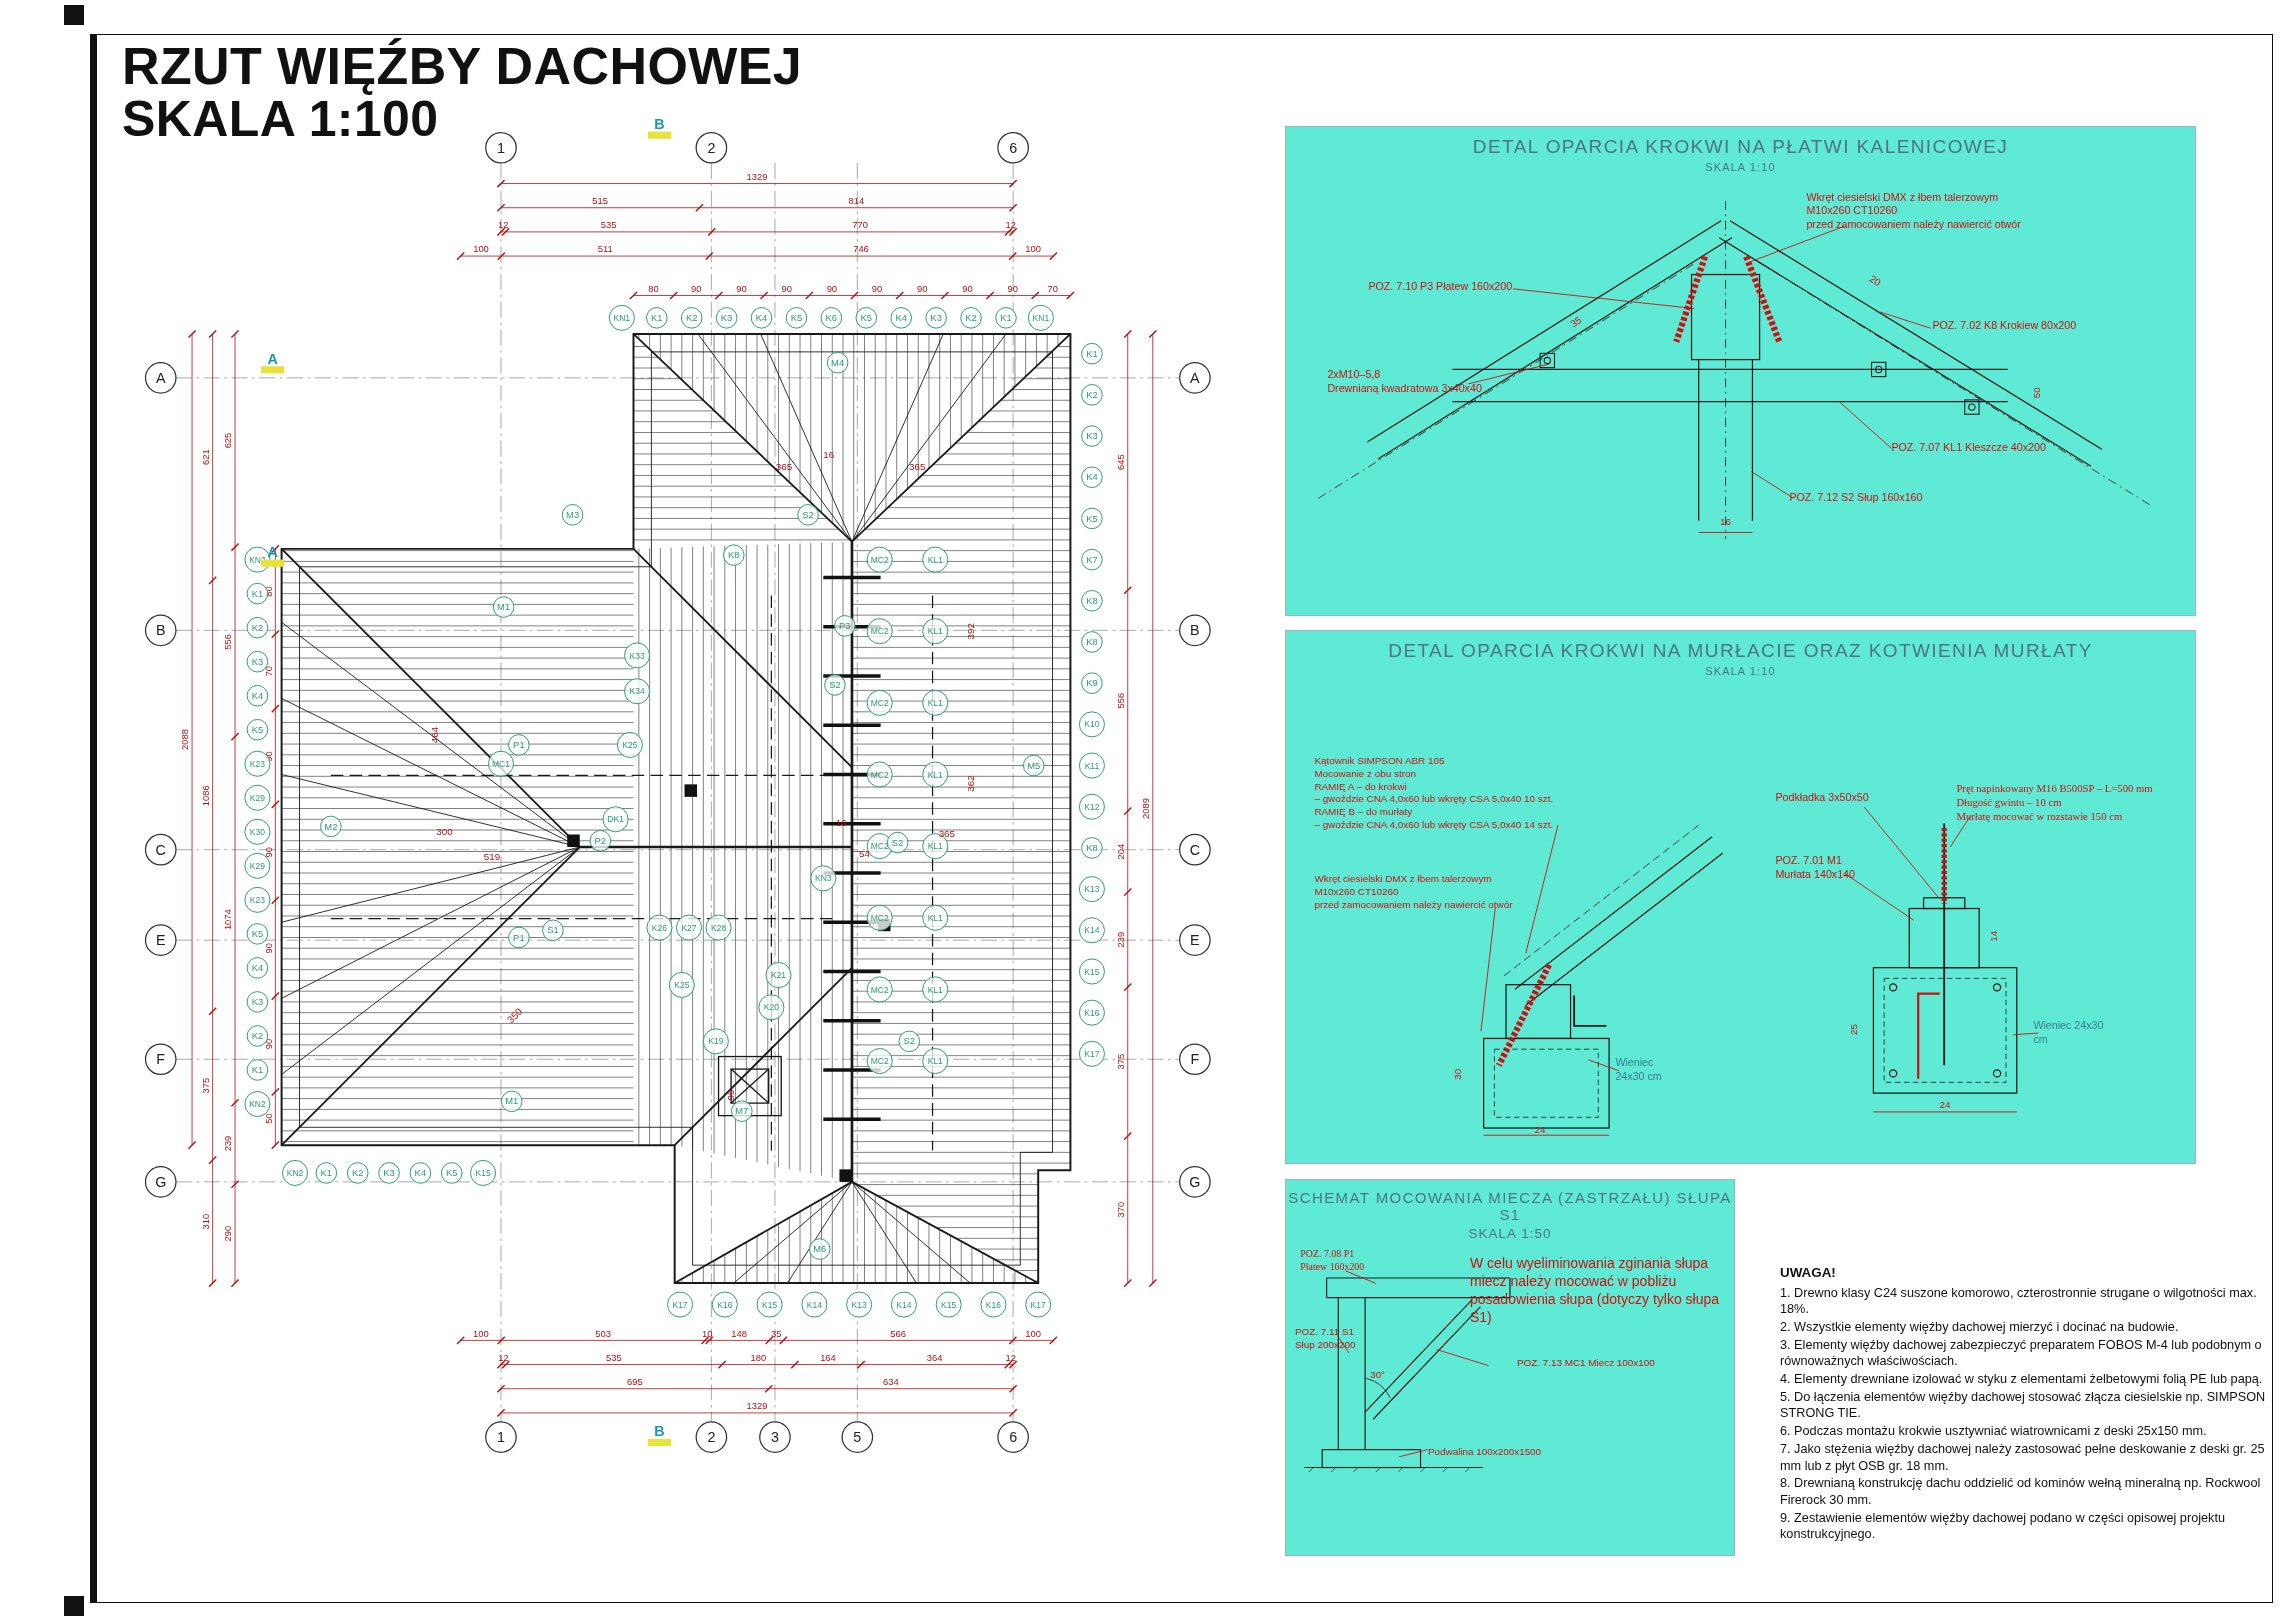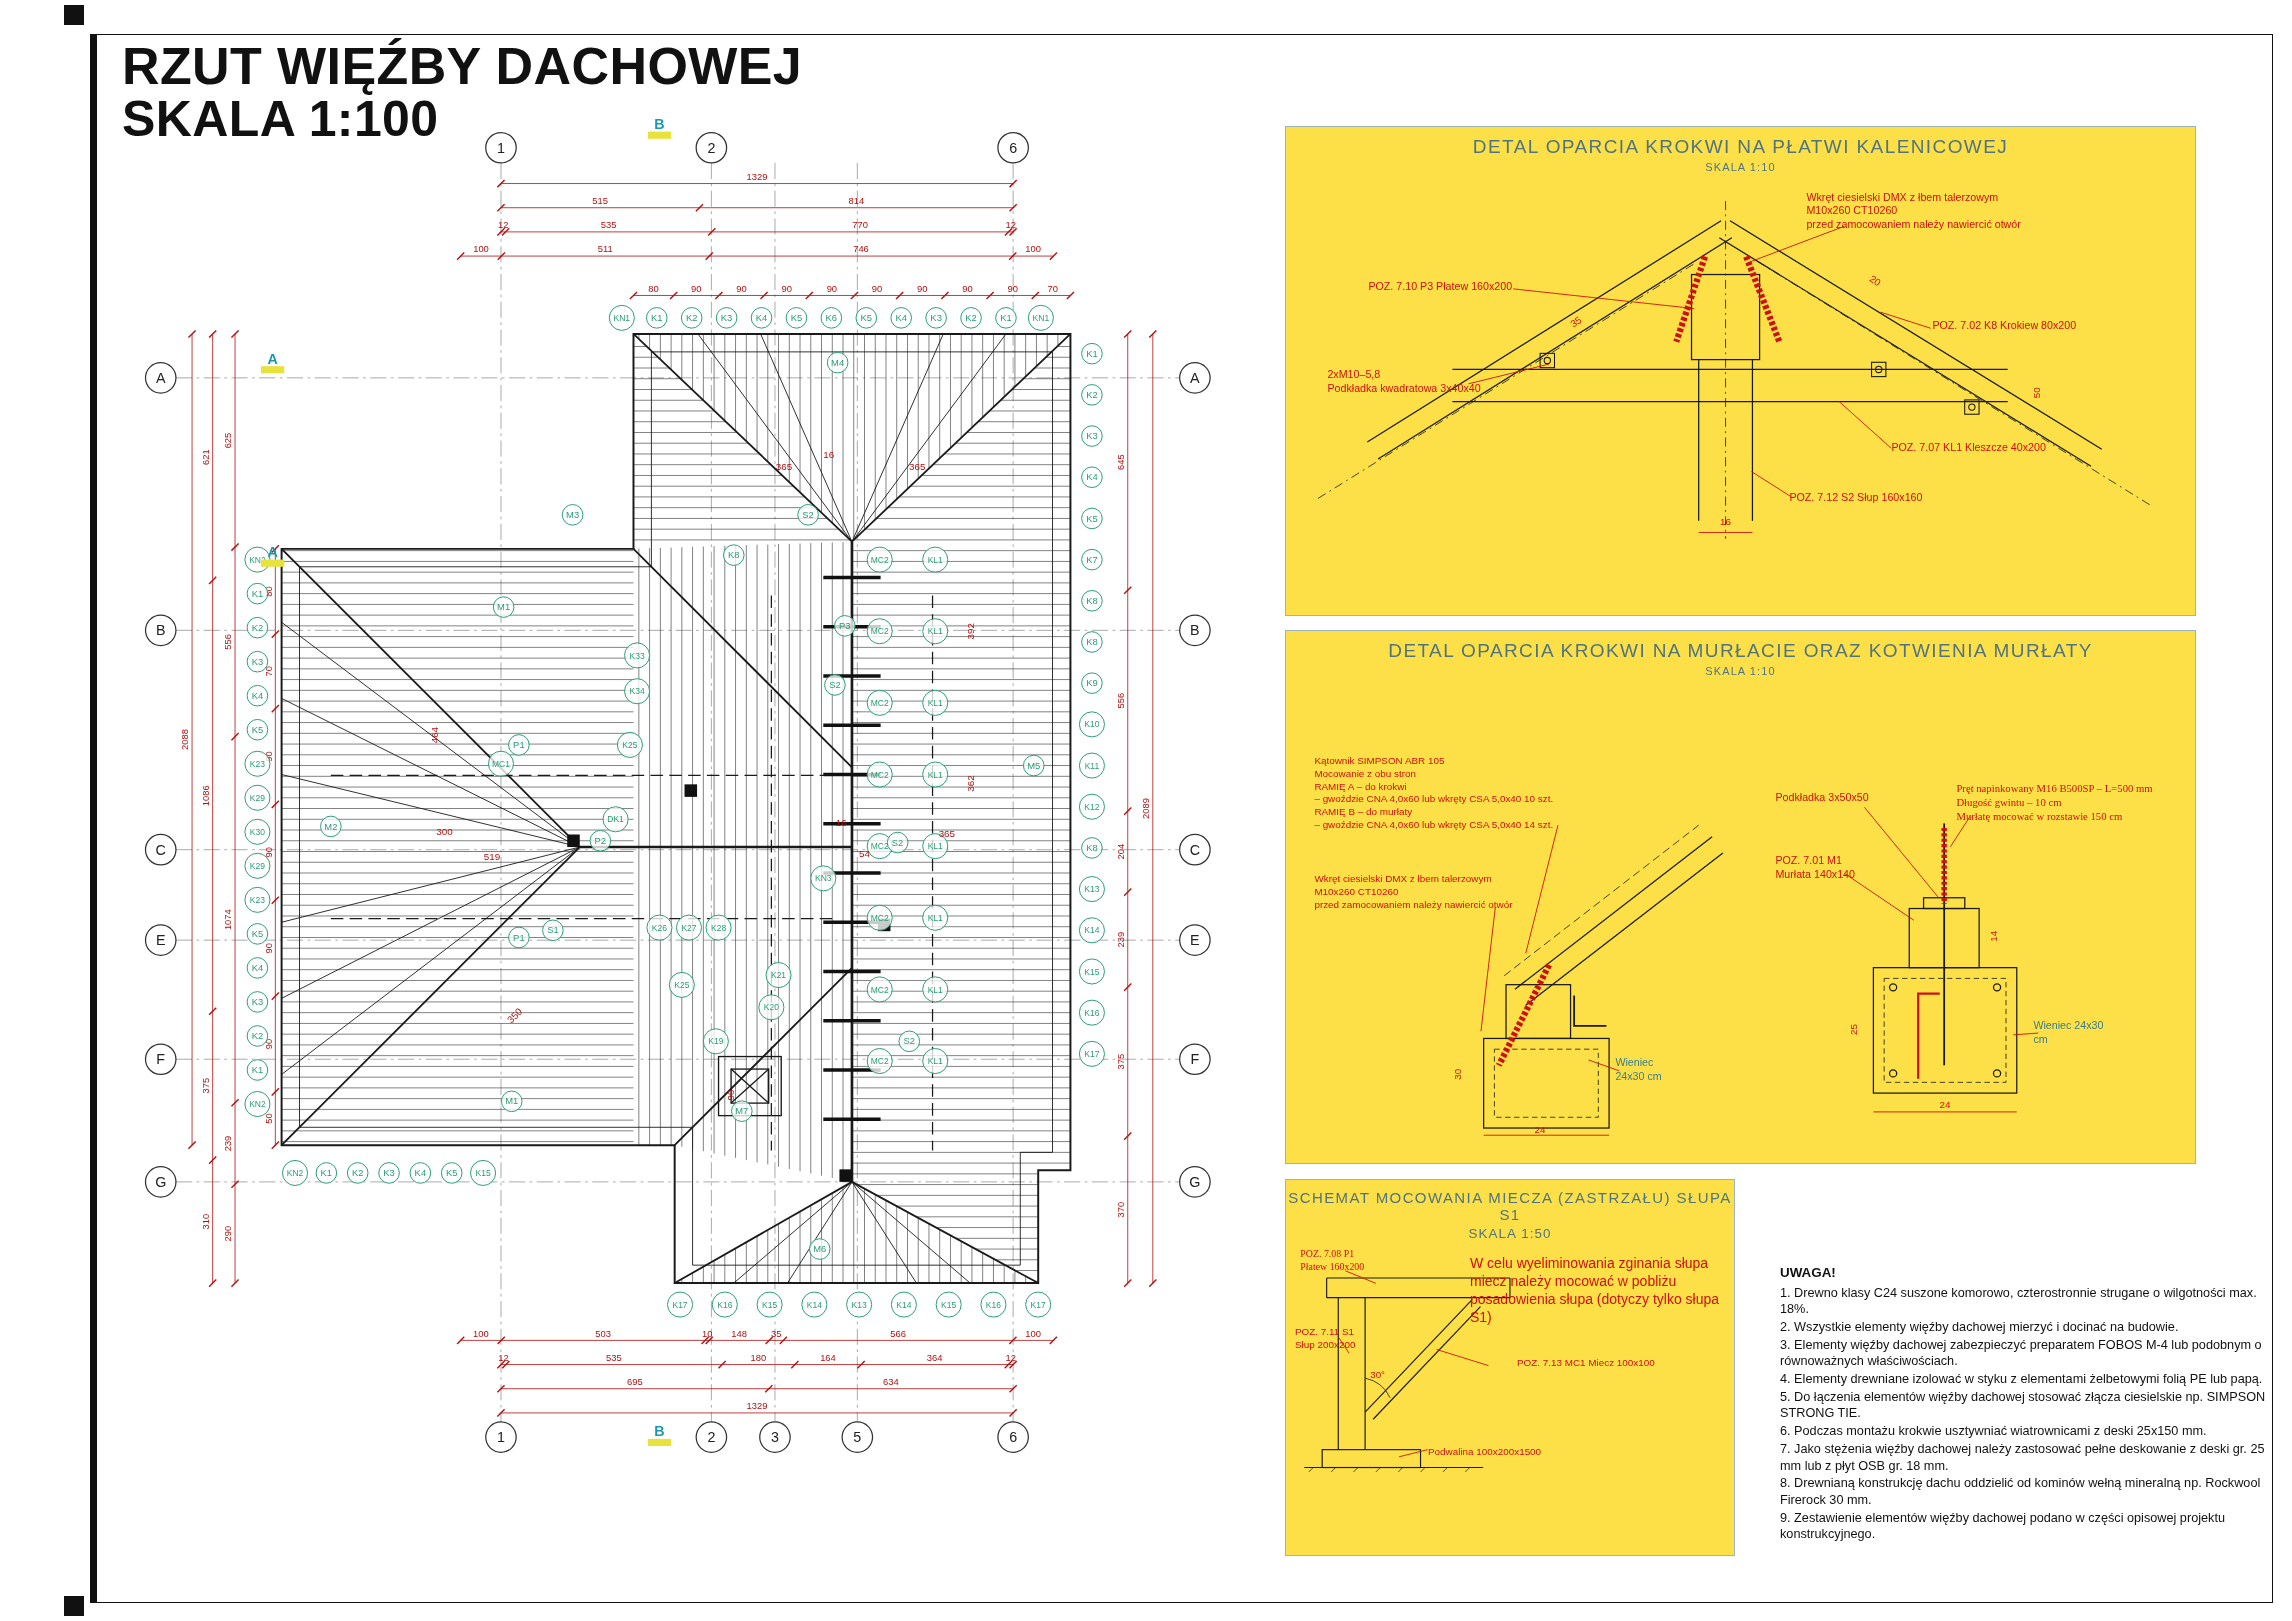--- a/index.html
+++ b/index.html
@@ -4,21 +4,21 @@
 <style>
   *{margin:0;padding:0;box-sizing:border-box}
   html,body{background:#ffffff}
   body{width:2293px;height:1621px;position:relative;font-family:"Liberation Sans",sans-serif;overflow:hidden;color:#111}
   .frame{position:absolute;left:94px;top:34px;width:2179px;height:1569px;border:1.8px solid #111;background:#fff}
   .mbar{position:absolute;left:90px;top:34px;width:7.2px;height:1569px;background:#111}
   .regmark{position:absolute;background:#111;width:19.7px;height:19.7px}
   .title-block{position:absolute;left:122px;top:39px;line-height:1.04;font-weight:bold;letter-spacing:0.4px}
   .title-block .t1{font-size:52px}
   .title-block .t2{font-size:50px}
-  .panel{position:absolute;border:1.8px solid #9ab3bd;background:#fde047}
+  .panel{position:absolute;border:1.8px solid #9ab3bd;background:#5eead4}
   .ptitle{text-align:center;color:#50747f;font-size:19px;letter-spacing:1.4px;margin-top:9px;font-weight:normal}
   .pscale{text-align:center;color:#50747f;font-size:11px;letter-spacing:1.1px;margin-top:2.7px}
   .pbody{position:relative;margin-top:3.6px}
   .ann{position:absolute;color:#cc1111;font-size:10.7px;line-height:1.28;white-space:nowrap}
   .notes{position:absolute;left:1780px;top:1265px;width:488px}
   .notes-title{font-weight:bold;font-size:13.4px;margin-bottom:4.5px}
   .note-line{font-size:12.7px;line-height:1.32;margin-bottom:0.9px}
   
   .axisline{stroke:#888;stroke-width:0.8;stroke-dasharray:18 5 3 5;fill:none}
   .axiscirc{fill:#fff;stroke:#333;stroke-width:1.4}
@@ -945,21 +945,21 @@
           <div>przed zamocowaniem należy nawiercić otwór</div>
         </div>
         <div class="ann" style="left: 77px; top: 104px;">
           <div>POZ. 7.10 P3 Płatew 160x200</div>
         </div>
         <div class="ann" style="left: 641px; top: 143px;">
           <div>POZ. 7.02 K8 Krokiew 80x200</div>
         </div>
         <div class="ann" style="left: 36px; top: 192px;">
           <div>2xM10–5,8</div>
-          <div>Podkładka kwadratowa 3x40x40</div>
+          <div>Drewnianą kwadratowa 3x40x40</div>
         </div>
         <div class="ann" style="left: 600px; top: 265px;">
           <div>POZ. 7.07 KL1 Kleszcze 40x200</div>
         </div>
         <div class="ann" style="left: 498px; top: 315px;">
           <div>POZ. 7.12 S2 Słup 160x160</div>
         </div>
       </div>
   </div>
 </div>

